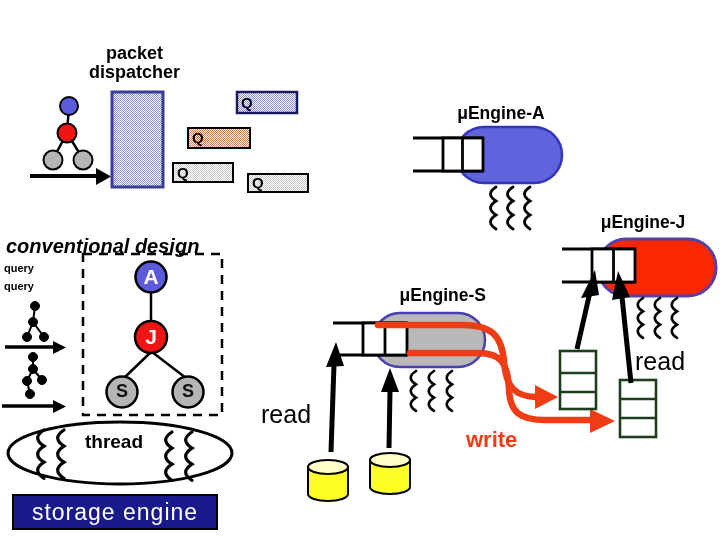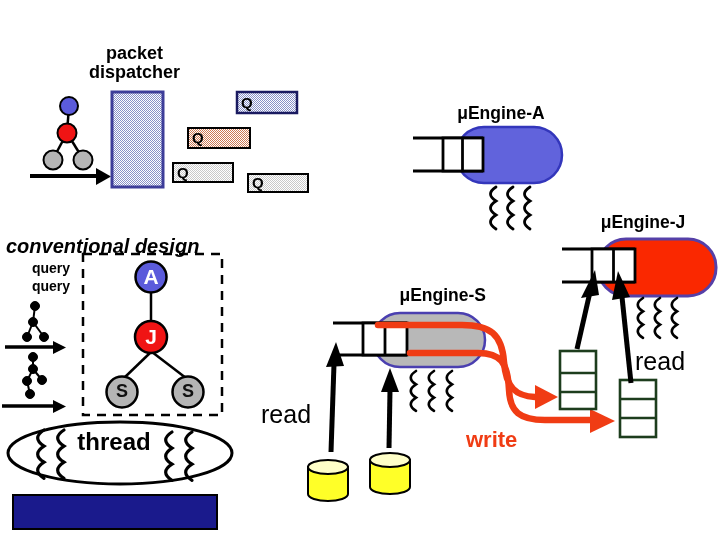--- a/index.html
+++ b/index.html
@@ -13,28 +13,28 @@
     left:230px;top:14px;width:260px;text-align:center;
     font-family:"Liberation Serif", serif;font-size:40px;color:#1a1a7d;
   }
   .pkt{left:62px;top:44px;width:145px;text-align:center;
        font-size:18px;font-weight:bold;line-height:19px;}
   .eng{font-size:17.5px;font-weight:bold;}
   .eng-a{left:436px;top:103px;width:130px;text-align:center;}
   .eng-j{left:580px;top:212px;width:126px;text-align:center;}
   .eng-s{left:360px;top:285px;width:126px;text-align:right;}
   .conv{left:6px;top:223px;font-size:20px;font-weight:bold;font-style:italic;margin-top:12px;}
-  .qplans{left:4px;top:260px;width:66px;text-align:right;
-          font-size:14px;font-weight:bold;line-height:17.5px;}
+  .qplans{left:4px;top:260px;width:66px;text-align:left;
+          font-size:11px;font-weight:bold;line-height:17.5px;}
   .qletter{font-size:15px;font-weight:bold;position:absolute;}
   .opletter{position:absolute;transform:translate(-50%,-52%);
             font-weight:bold;font-size:21px;color:#fff;}
   .opletter.s{color:#111;font-size:18px;}
   .tpool{left:64px;top:432px;width:100px;text-align:center;
-         font-size:24px;font-weight:bold;line-height:19.5px;}
+         font-size:19px;font-weight:bold;line-height:19.5px;}
   .storage{left:13px;top:495px;width:204px;height:34px;text-align:center;
            line-height:34px;font-size:23px;letter-spacing:1px;color:#fff;}
   .read{font-size:25px;font-weight:normal;}
   .write{left:466px;top:427px;font-size:22px;font-weight:bold;color:#f03c14;}
 </style>
 </head>
 <body>
 
 <div class="slide">
 
@@ -264,18 +264,19 @@
 
 <div class="lbl opletter" style="left:151px;top:277px;">A</div>
 <div class="lbl opletter" style="left:151px;top:337px;">J</div>
 <div class="lbl opletter s" style="left:122px;top:392px;">S</div>
 <div class="lbl opletter s" style="left:188px;top:392px;">S</div>
 
 <div class="lbl tpool">
   <div>thread</div>
 </div>
 
+<div class="lbl storage">storage engine</div>
 
 <div class="lbl read" style="left:261px;top:400px;">read</div>
 <div class="lbl read" style="left:635px;top:347px;">read</div>
 <div class="lbl write">write</div>
 
 </div>
 
 </body></html>

